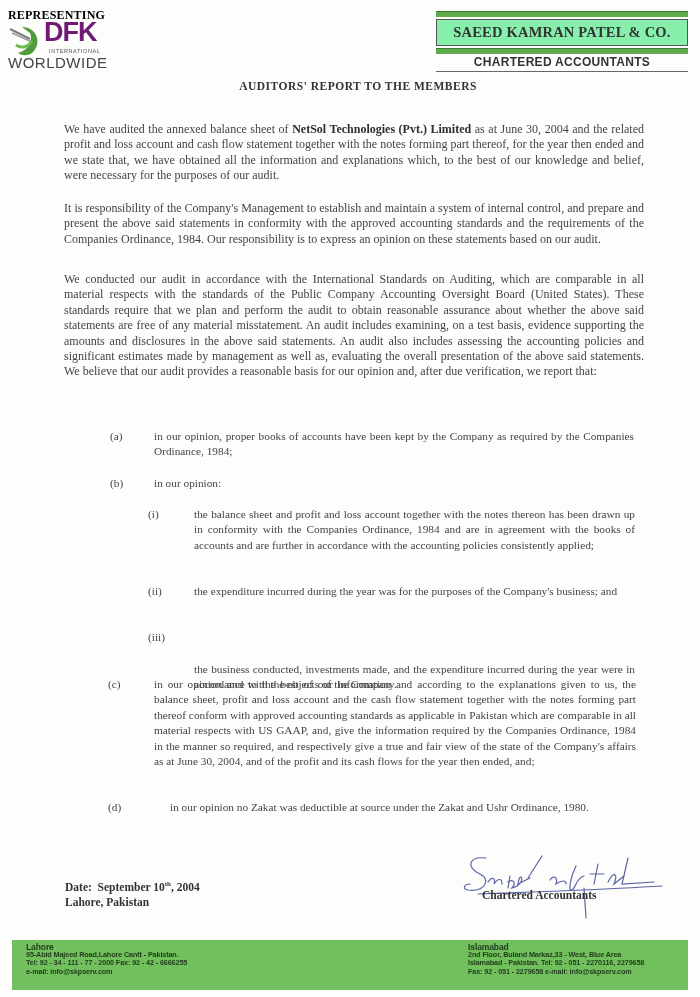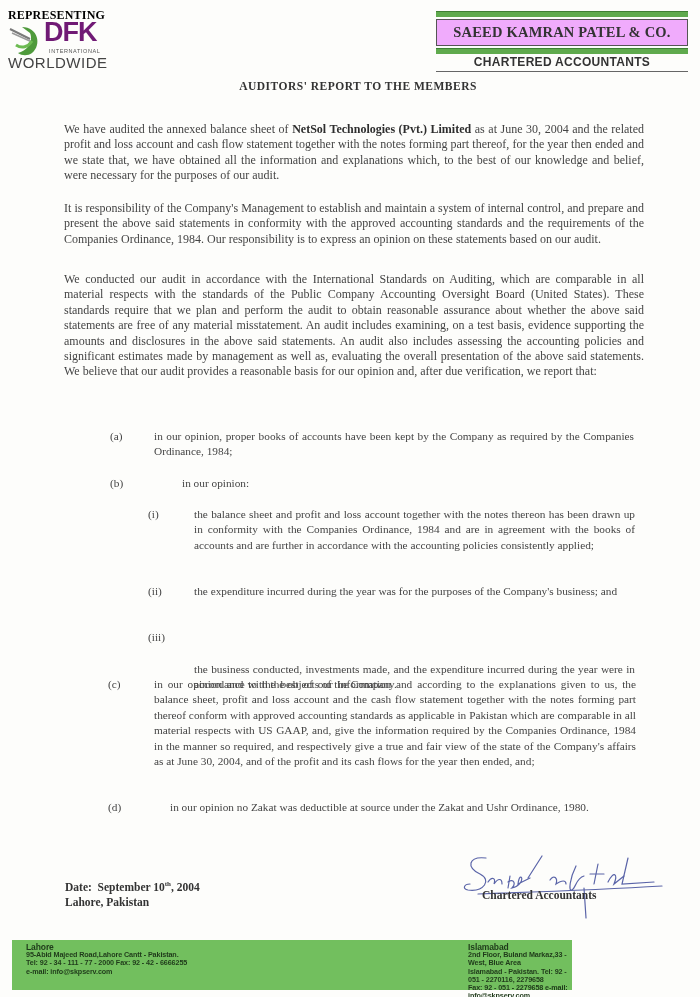--- a/index.html
+++ b/index.html
@@ -14,40 +14,40 @@
   #logo { left: 6px; top: 8px; width: 100px; height: 62px; }
   #logo .rep { position: absolute; left: 2px; top: 0; font-size: 12px; font-weight: bold; letter-spacing: 0.2px; color: #000000; }
   #logo .dfk { position: absolute; left: 38px; top: 11px; font-family: "Liberation Sans", sans-serif; font-weight: bold; font-size: 27px; letter-spacing: -1px; color: #701a75; line-height: 27px; }
   #logo .intl { position: absolute; left: 43px; top: 40px; font-family: "Liberation Sans", sans-serif; font-size: 5.5px; letter-spacing: 0.6px; color: #555; }
   #logo .ww { position: absolute; left: 2px; top: 47px; font-family: "Liberation Sans", sans-serif; font-size: 15px; letter-spacing: 0.5px; color: #444; line-height: 16px; }
   #logo svg { position: absolute; left: 2px; top: 15px; }
 
   
   #firm { left: 436px; top: 11px; width: 252px; height: 62px; }
   .gbar { position: absolute; left: 0; width: 252px; height: 5px; background: #5faa4d; border-top: 1px solid #3f7f34; }
-  .firm-box { position: absolute; left: 0; top: 8px; width: 250px; height: 25px; border: 1px solid #555; background: #f0abfc;
+  .firm-box { position: absolute; left: 0; top: 8px; width: 250px; height: 25px; border: 1px solid #555; background: #86efac;
     font-weight: bold; font-size: 14.5px; color: #333; text-align: center; line-height: 25px; letter-spacing: 0.2px; }
   .firm-sub { position: absolute; left: 0; top: 44px; width: 252px; text-align: center; font-family: "Liberation Sans", sans-serif; font-weight: bold; font-size: 12px; color: #333; letter-spacing: 0.3px; }
   .firm-rule { position: absolute; left: 0; top: 60px; width: 252px; height: 1px; background: #666; }
 
   #title { left: 0; top: 80px; width: 700px; text-align: center; font-weight: bold; font-size: 11.5px; letter-spacing: 0.5px; color: #333; padding-left: 8px; }
 
   .para { position: absolute; left: 64px; width: 580px; font-size: 12px; line-height: 15.4px; text-align: justify; color: #444; }
   .para b { color: #2e2e2e; }
 
   .item { position: absolute; font-size: 11.3px; line-height: 15.4px; color: #444; }
   .item .lbl { position: absolute; left: 0; top: 0; }
   .item .txt { position: absolute; text-align: justify; }
 
   #date-block { left: 65px; top: 877px; font-weight: bold; font-size: 11.5px; line-height: 15.5px; color: #333; }
   #date-block sup { font-size: 7px; }
   #sig { left: 458px; top: 848px; }
   #sig-label { left: 482px; top: 889px; font-weight: bold; font-size: 11.5px; color: #333; }
 
-  #footer { left: 12px; top: 940px; width: 560px; height: 50px; background: #72bf5e; }
+  #footer { left: 12px; top: 940px; width: 676px; height: 50px; background: #72bf5e; }
   .foot { position: absolute; font-family: "Liberation Sans", sans-serif; font-size: 7.2px; line-height: 8.2px; color: #1f3a1a; font-weight: bold; letter-spacing: -0.1px; }
   .foot .city { font-size: 8.5px; }
 </style>
 </head>
 <body>
 
 <div id="logo" class="abs">
   <span class="rep">REPRESENTING</span>
   <svg width="36" height="34" viewBox="0 0 36 34">
     <path d="M2 6 L22 16" stroke="#7a7a7a" stroke-width="2" fill="none"></path>
@@ -76,21 +76,21 @@
 
 <div class="para" style="top:272px">We conducted our audit in accordance with the International Standards on Auditing, which are comparable in all material respects with the standards of the Public Company Accounting Oversight Board (United States). These standards require that we plan and perform the audit to obtain reasonable assurance about whether the above said statements are free of any material misstatement.  An audit includes examining, on a test basis, evidence supporting the amounts and disclosures in the above said statements.  An audit also includes assessing the accounting policies and significant estimates made by management as well as, evaluating the overall presentation of the above said statements.  We believe that our audit provides a reasonable basis for our opinion and, after due verification, we report that:</div>
 
 <div class="item" style="left:110px; top:429px; width:525px;">
   <span class="lbl">(a)</span>
   <span class="txt" style="left:44px; width:480px;">in our opinion, proper books of accounts have been kept by the Company as required by the Companies Ordinance, 1984;</span>
 </div>
 
 <div class="item" style="left:110px; top:476px; width:525px;">
   <span class="lbl">(b)</span>
-  <span class="txt" style="left:44px; width:480px;margin-left:28px;">in our opinion:</span>
+  <span class="txt" style="left:44px; width:480px;">in our opinion:</span>
 </div>
 
 <div class="item" style="left:148px; top:507px; width:488px;">
   <span class="lbl">(i)</span>
   <span class="txt" style="left:46px; width:441px;">the balance sheet and profit and loss account together with the notes thereon has been drawn up in conformity with the Companies Ordinance, 1984 and are in agreement with the books of accounts and are further in accordance with the accounting policies consistently applied;</span>
 </div>
 
 <div class="item" style="left:148px; top:584px; width:488px;">
   <span class="lbl">(ii)</span>
   <span class="txt" style="left:46px; width:441px;">the expenditure incurred during the year was for the purposes of the Company's business; and</span>

